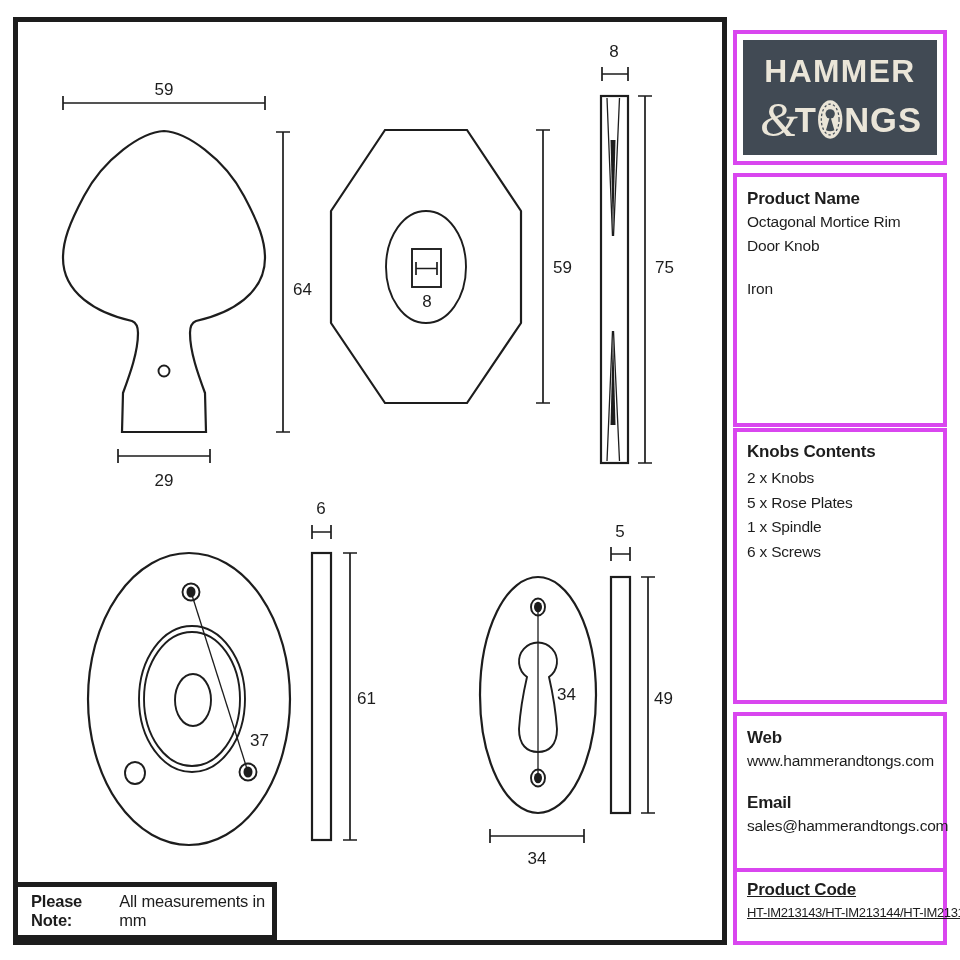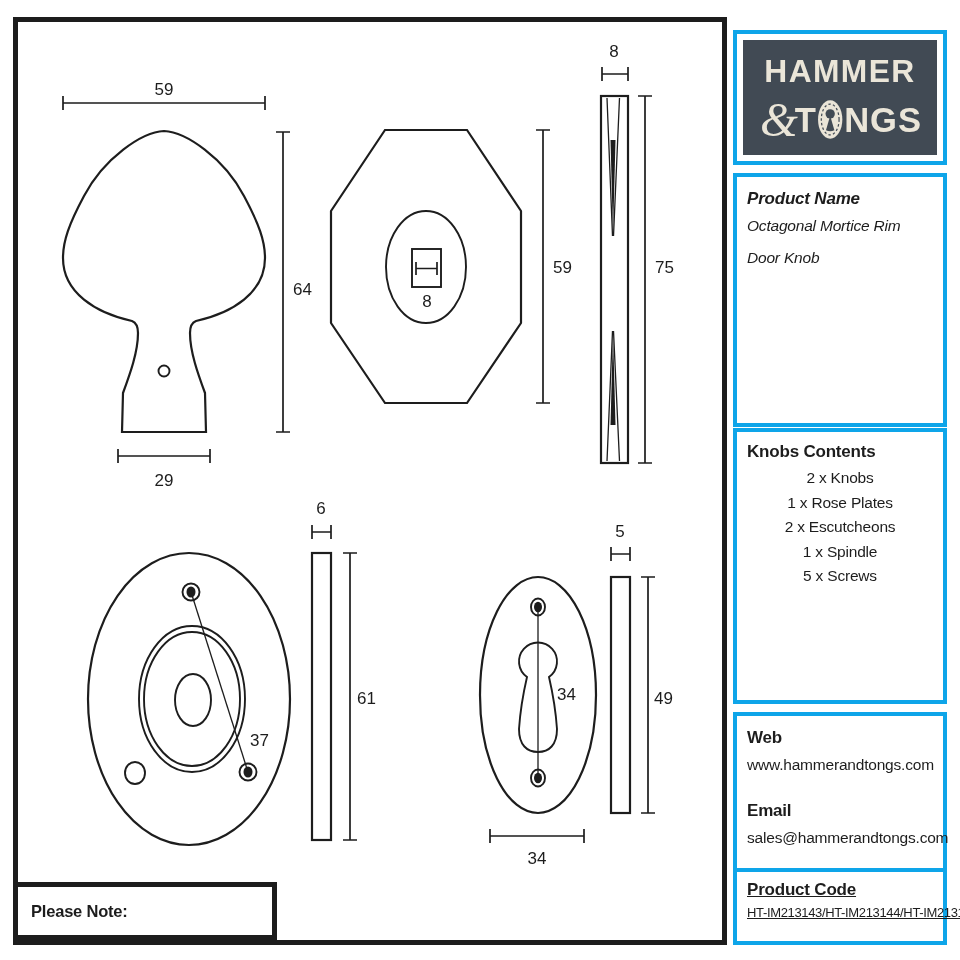--- a/index.html
+++ b/index.html
@@ -6,31 +6,31 @@
   body{width:960px;height:960px;position:relative;font-family:"Liberation Sans",sans-serif;color:#1d1d1d;}
   .abs{position:absolute;box-sizing:border-box;}
   
   .main-frame{left:13px;top:17px;width:714px;height:928px;border:5px solid #1d1d1d;background:#fff;}
   .draw-svg{left:13px;top:17px;width:714px;height:928px;}
   
   .note-box{left:13px;top:882px;width:264px;height:58px;border:5px solid #1d1d1d;background:#fff;z-index:6;
             display:flex;align-items:center;padding-left:13px;font-size:16.5px;letter-spacing:-.2px;}
   .note-box b{margin-right:5px;}
   
-  .sb{left:733px;width:214px;border:4px solid #0ea5e9;background:#fff;}
+  .sb{left:733px;width:214px;border:4px solid #d946ef;background:#fff;}
   .sb-logo{top:30px;height:135px;padding:6px;}
-  .sb-product{top:173px;height:254px;padding:11px 10px;font-style:italic;}
+  .sb-product{top:173px;height:254px;padding:11px 10px;}
   .sb-pack{top:428px;height:276px;padding:9px 10px;}
   .sb-web{top:712px;height:184px;padding:11px 10px;}
   .sb-code{top:868px;height:77px;padding:7px 10px;text-decoration:underline;}
   .logo-dark{width:100%;height:100%;background:#414a54;}
   .sb-h{font-size:17px;font-weight:bold;letter-spacing:-.2px;line-height:22px;margin:0;}
-  .sb-p{font-size:15.5px;letter-spacing:-.2px;line-height:32px;margin:0 0 0 0;}
+  .sb-p{font-size:15.5px;letter-spacing:-.2px;line-height:24px;margin:0 0 0 0;}
   .sb-gap{height:19px;}
-  .pack-list{list-style:none;margin:3px 0 0 0;padding:0;text-align:center;}
+  .pack-list{list-style:none;margin:3px 0 0 0;padding:0;}
   .pack-list li{font-size:15.5px;letter-spacing:-.2px;line-height:24.5px;}
   .code-p{font-size:13px;letter-spacing:-.35px;line-height:24px;margin:0;white-space:nowrap;}
   
   text.dimlbl{font-family:"Liberation Sans",sans-serif;font-size:17px;fill:#1d1d1d;}
   .shape{stroke:#1d1d1d;stroke-width:2.2;fill:#fff;}
   .shape2{stroke:#1d1d1d;stroke-width:1.9;fill:none;}
   .dim{stroke:#1d1d1d;stroke-width:1.7;fill:none;}
   .thin{stroke:#1d1d1d;stroke-width:1.3;fill:none;}
   .solid{fill:#1d1d1d;stroke:none;}
 </style>
@@ -119,20 +119,21 @@
     <path class="dim" d="M611,547 V561 M611,554 H630 M630,547 V561"></path>
     <text class="dimlbl" x="620" y="537" text-anchor="middle">5</text>
     <rect class="shape" x="611" y="577" width="19" height="236"></rect>
     <path class="dim" d="M641,577 H655 M648,577 V813 M641,813 H655"></path>
     <text class="dimlbl" x="654" y="704" text-anchor="start">49</text>
   </g>
 </svg>
 
 <div class="abs note-box">
   <b>Please Note:</b>
+  <span>All measurements in mm</span>
 </div>
 
 <div class="abs sb sb-logo">
   <div class="logo-dark">
     <svg viewBox="0 0 191 123" width="100%" height="100%">
       <text x="95.5" y="45" text-anchor="middle" font-size="34" font-weight="bold" letter-spacing="1.5" fill="#eae5d8">HAMMER</text>
       <text x="10" y="103" font-size="52" font-style="italic" font-family="Liberation Serif, serif" fill="#eae5d8">&amp;</text>
       <text x="47" y="98" font-size="37" font-weight="bold" fill="#eae5d8">T</text>
       <g>
         <ellipse cx="85" cy="85" rx="13" ry="20.5" fill="#eae5d8"></ellipse>
@@ -142,30 +143,30 @@
       </g>
       <text x="100" y="98" font-size="37" font-weight="bold" letter-spacing="1" fill="#eae5d8">NGS</text>
     </svg>
   </div>
 </div>
 
 <div class="abs sb sb-product">
   <p class="sb-h">Product Name</p>
   <p class="sb-p">Octagonal Mortice Rim Door Knob</p>
   <div class="sb-gap"></div>
+  <p class="sb-p">Iron</p>
 </div>
 
 <div class="abs sb sb-pack">
   <p class="sb-h">Knobs Contents</p>
   <ul class="pack-list">
     <li>2 x Knobs</li>
-    <li>1 x Rose Plates</li>
-    <li>2 x Escutcheons</li>
+    <li>5 x Rose Plates</li>
     <li>1 x Spindle</li>
-    <li>5 x Screws</li>
+    <li>6 x Screws</li>
   </ul>
 </div>
 
 <div class="abs sb sb-web">
   <p class="sb-h">Web</p>
   <p class="sb-p">www.hammerandtongs.com</p>
   <div class="sb-gap"></div>
   <p class="sb-h">Email</p>
   <p class="sb-p">sales@hammerandtongs.com</p>
 </div>

